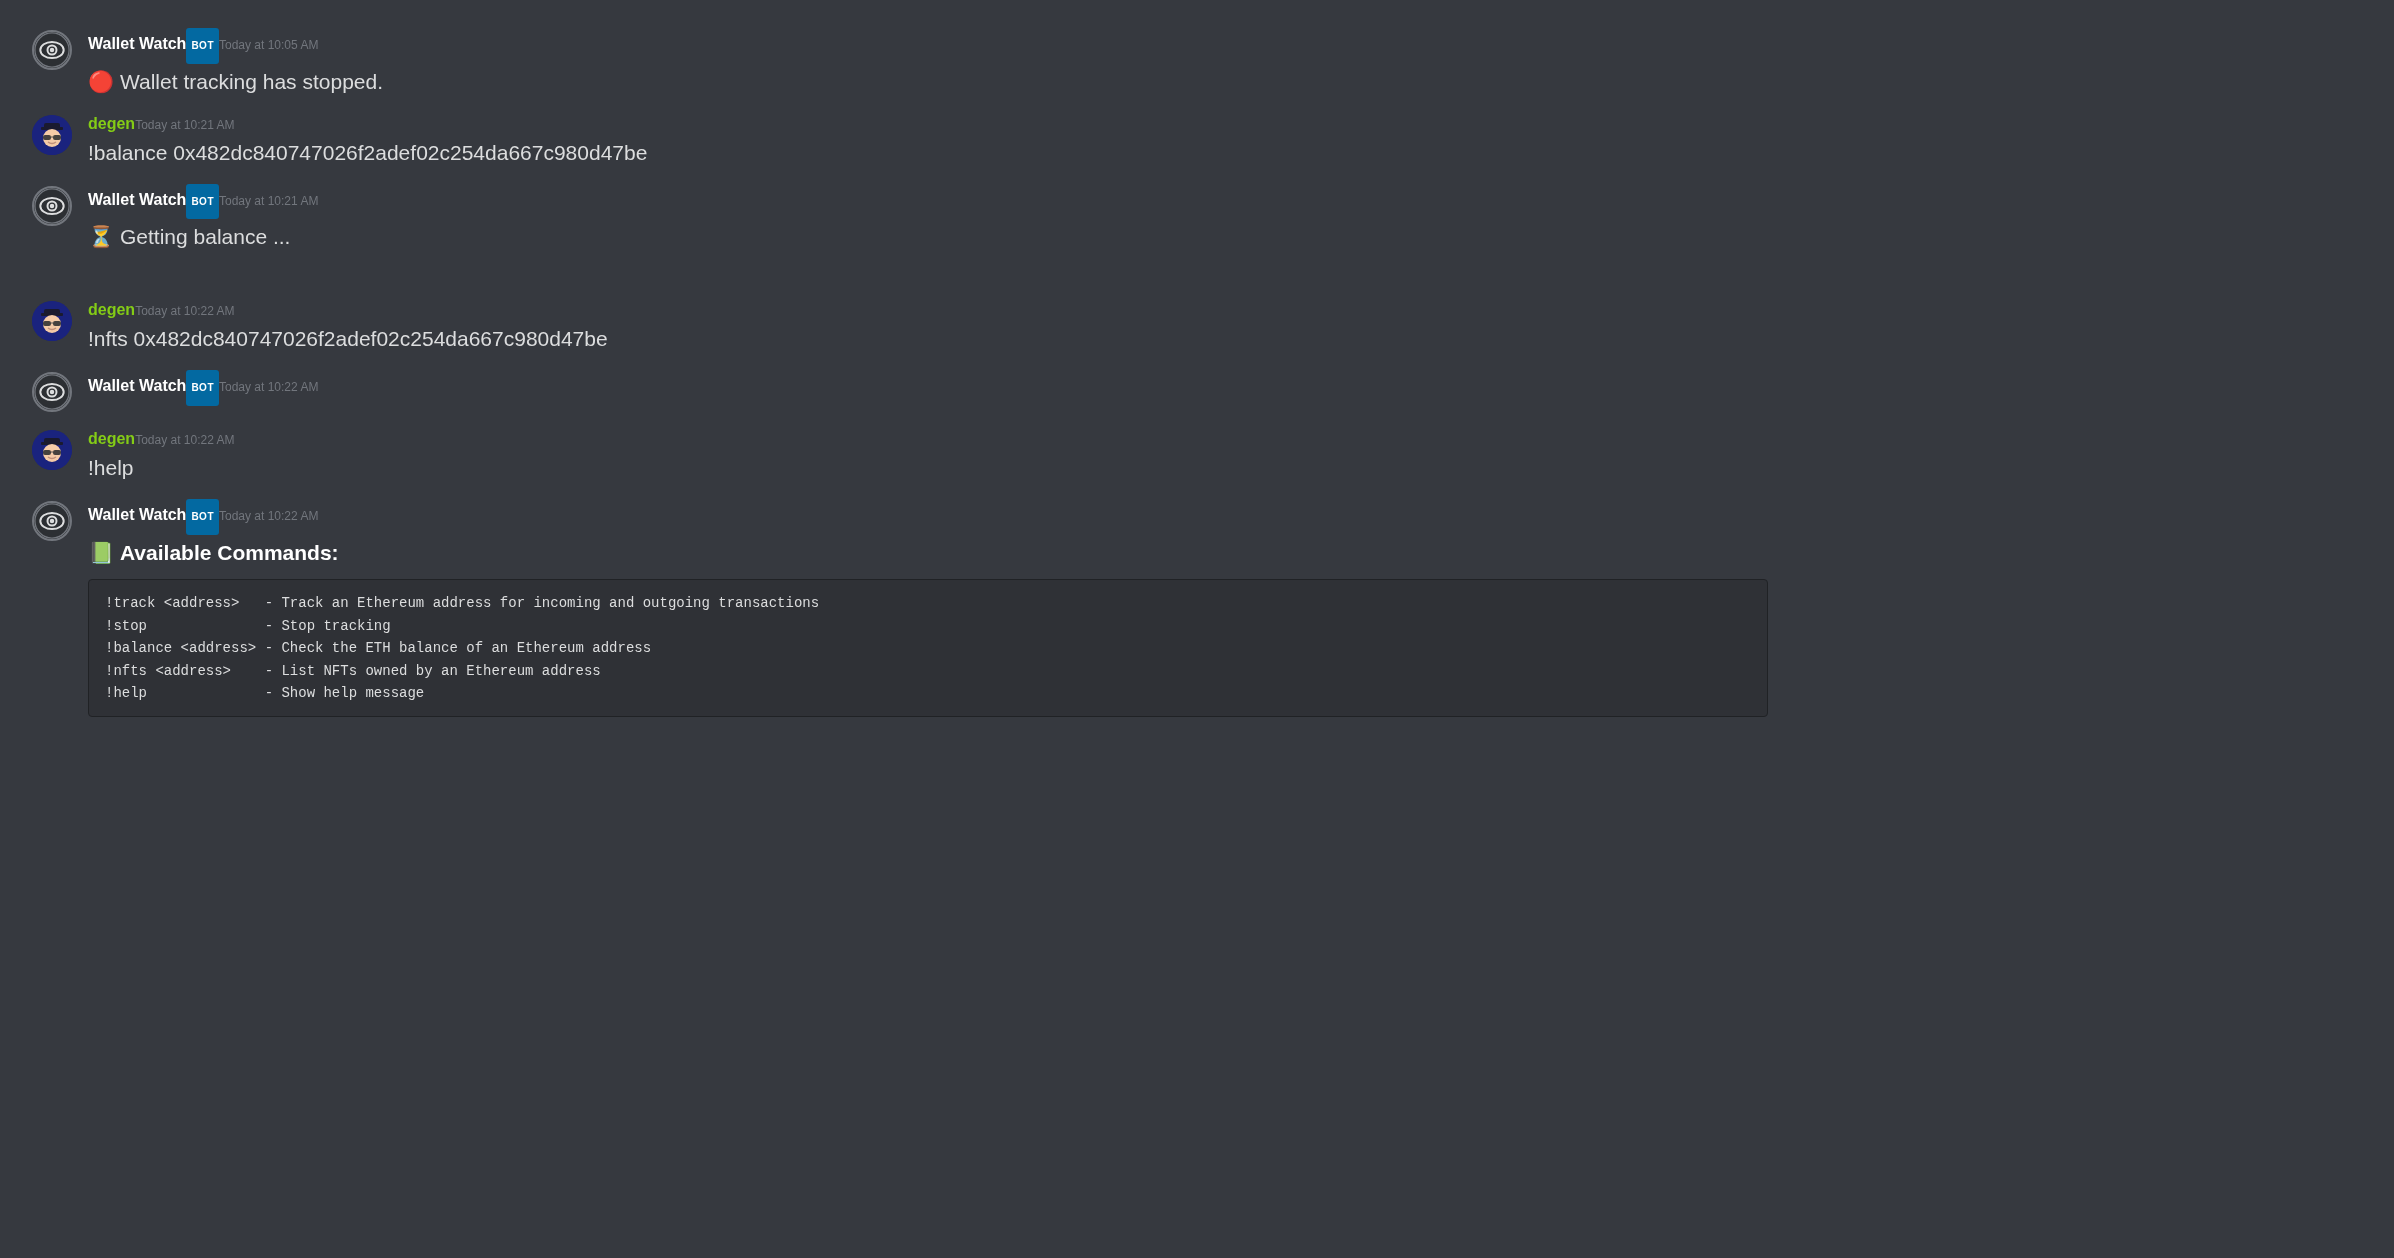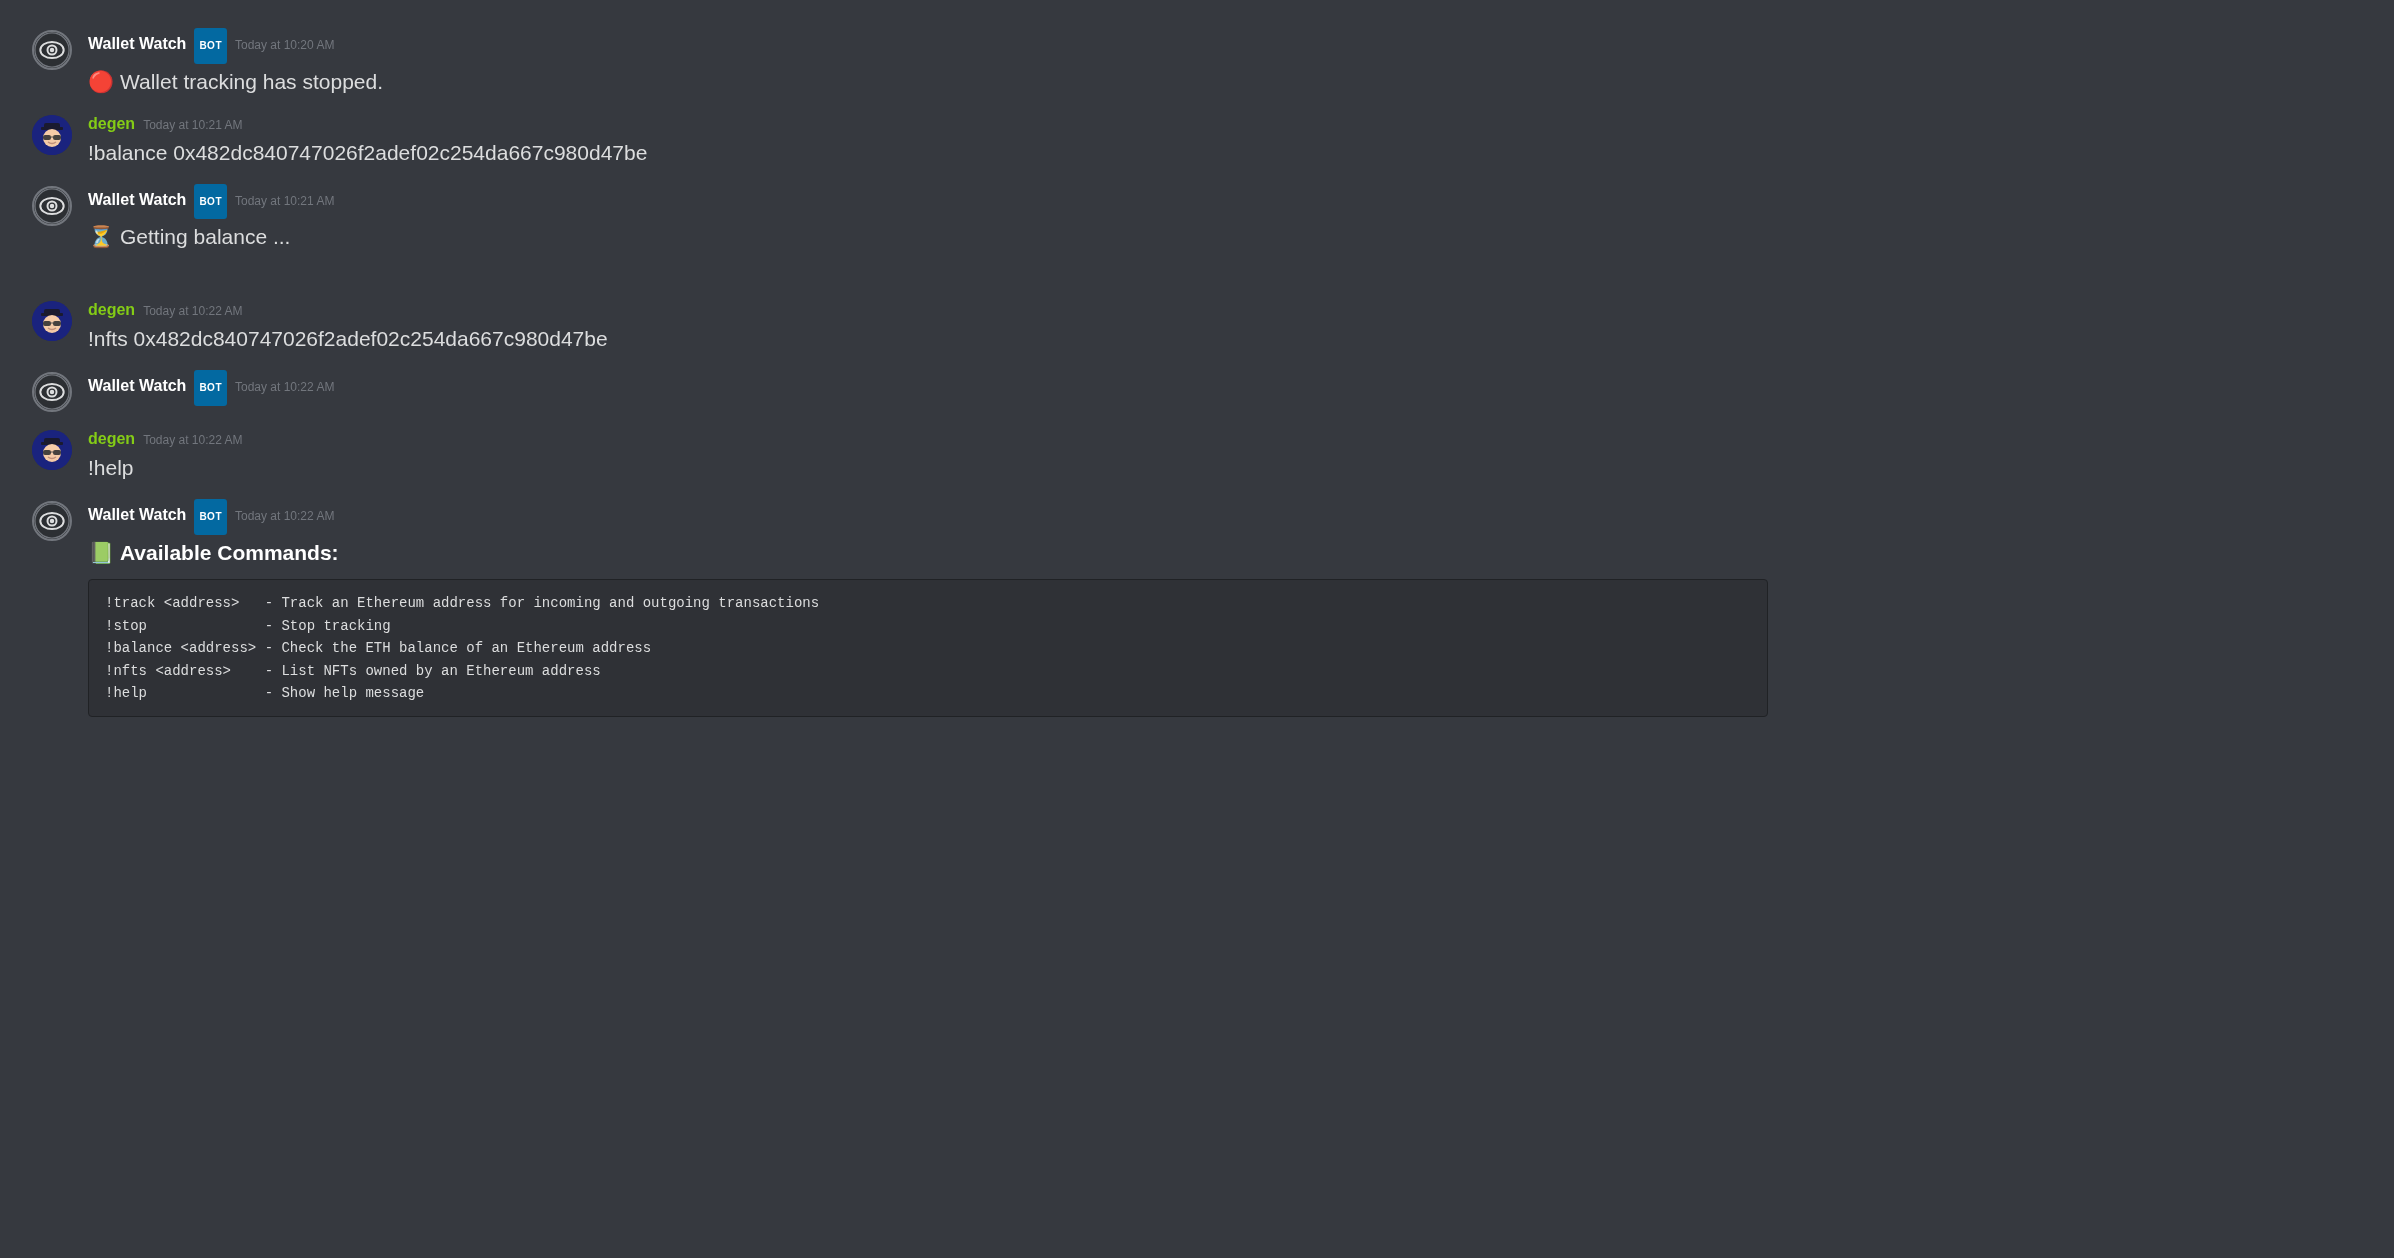--- a/index.html
+++ b/index.html
@@ -48,21 +48,20 @@
       background-color: #1a237e;
     }
 
     .message-content {
       flex: 1;
     }
 
     .message-header {
       display: flex;
       align-items: baseline;
-      gap: 8px;
       margin-bottom: 4px;
     }
 
     .username {
       font-weight: 600;
       font-size: 16px;
       color: #ffffff;
     }
 
     .username-bot {
@@ -148,21 +147,21 @@
         <circle cx="20" cy="20" r="19" fill="#2c2f33" stroke="#72767d" stroke-width="1.5"></circle>
         <ellipse cx="20" cy="20" rx="13" ry="9" fill="none" stroke="#dcddde" stroke-width="2.2"></ellipse>
         <circle cx="20" cy="20" r="5" fill="none" stroke="#dcddde" stroke-width="2.2"></circle>
         <circle cx="20" cy="20" r="2.5" fill="#dcddde"></circle>
       </svg>
     </div>
     <div class="message-content">
       <div class="message-header">
         <span class="username username-bot">Wallet Watch</span>
         <span class="bot-badge">BOT</span>
-        <span class="timestamp">Today at 10:20 AM</span>
+        <span class="timestamp">Today at 10:05 AM</span>
       </div>
       <div class="message-text">
         <span>🔴 Wallet tracking has stopped.</span>
       </div>
     </div>
   </div>
 
   <div class="message-group">
     <div class="avatar avatar-degen">
       <svg class="degen-avatar-svg" viewBox="0 0 40 40" xmlns="http://www.w3.org/2000/svg">

